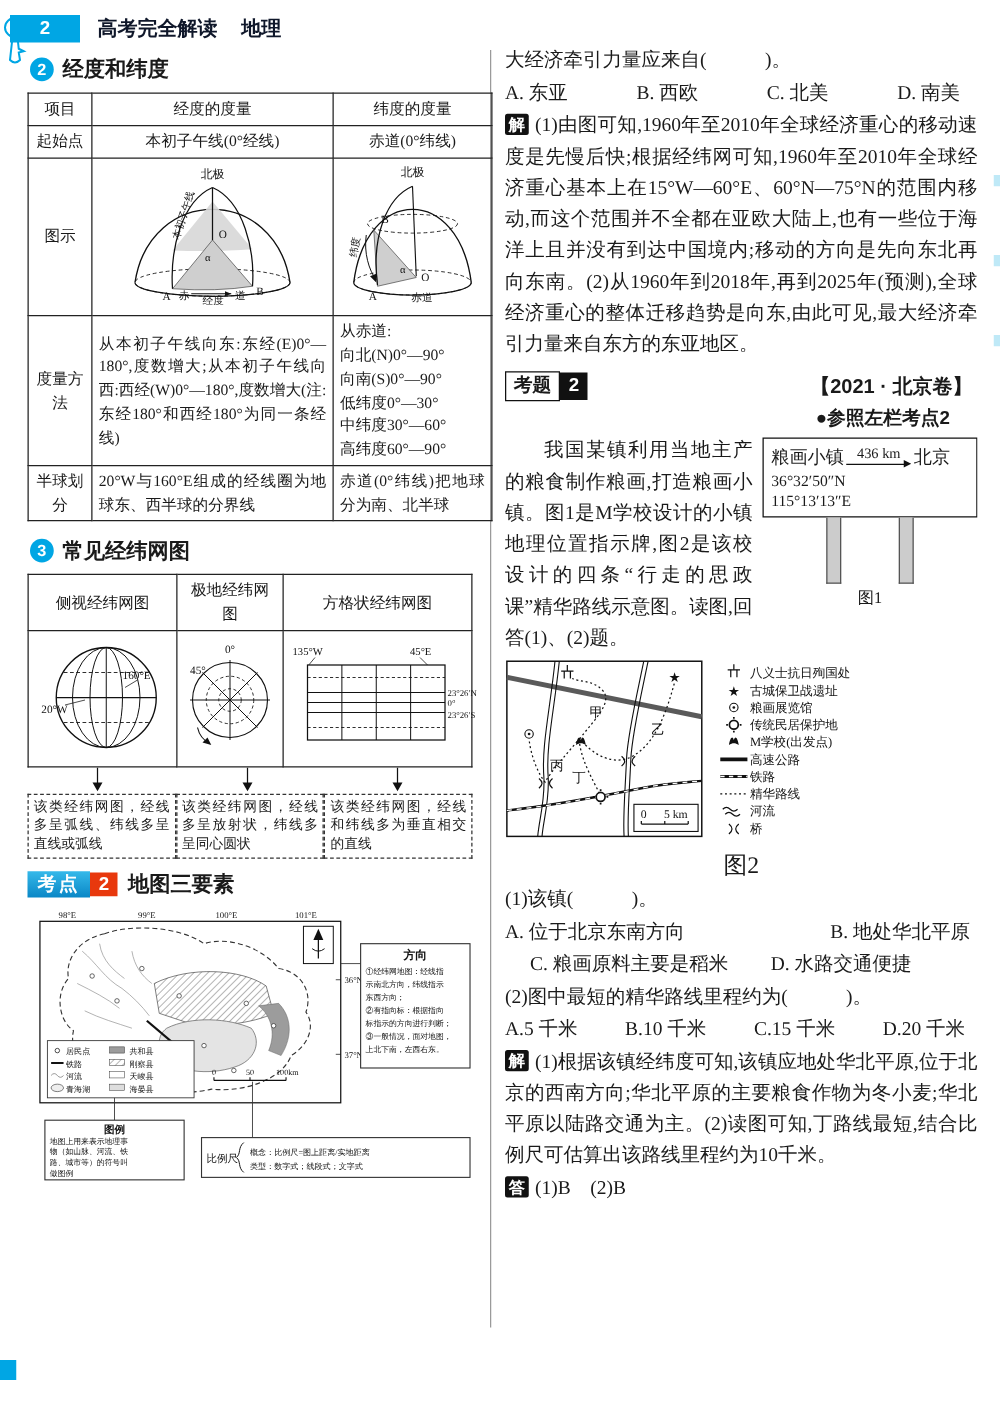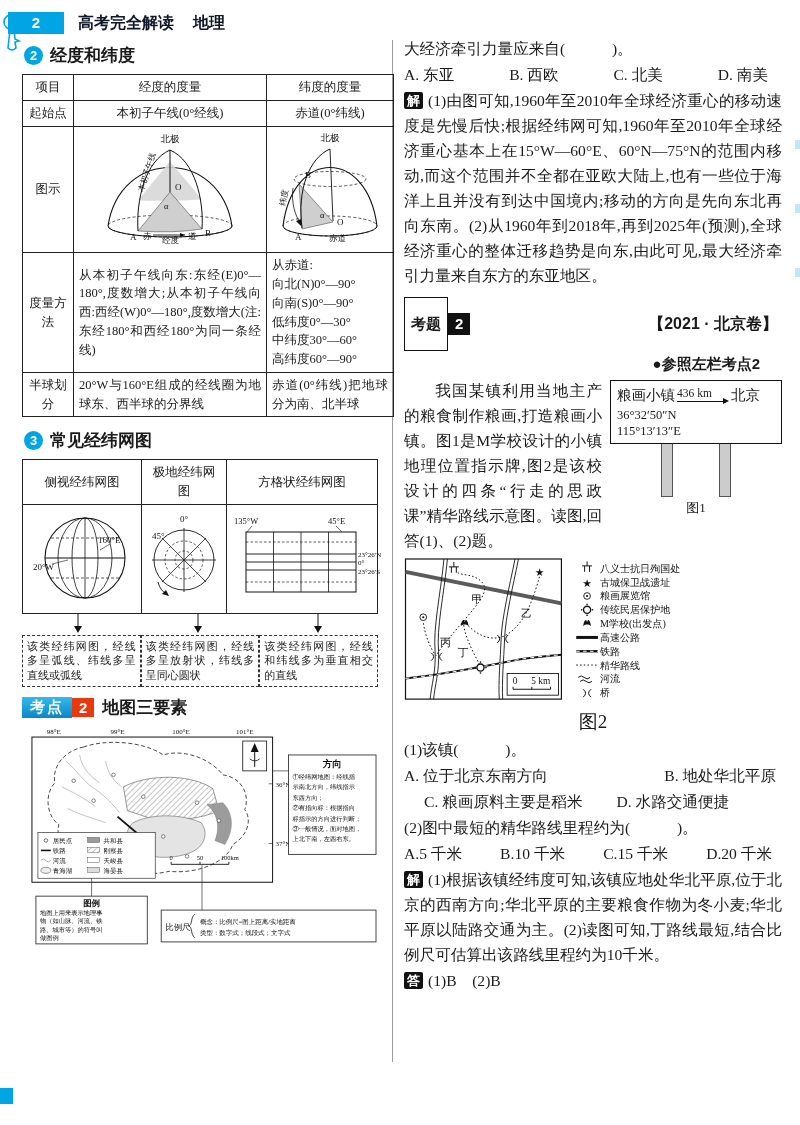--- a/index.html
+++ b/index.html
@@ -48,30 +48,30 @@
   .note-box{border:1px dashed #333;width:110px;font-size:11px;line-height:1.35;padding:3px 4px;text-align:justify;}
 
   
   .rp{font-size:15.6px;line-height:25px;text-align:justify;margin:0 0 1px 0;}
   .ind{text-indent:2em;}
   .badge{display:inline-block;background:#111;color:#fff;font-weight:bold;font-size:13px;
     line-height:17px;padding:0 3px;margin-right:5px;border-radius:2px;transform:translateY(-1px);}
   .opt-row{display:flex;justify-content:space-between;font-size:15.6px;line-height:26px;padding-right:14px;}
   .opt-row2{display:flex;font-size:15.6px;line-height:26px;gap:34px;margin-left:20px;}
   .kaoti-row{display:flex;align-items:center;margin:9px 0 4px 0;}
-  .kt-label{border:1.6px solid #111;font-weight:bold;font-size:15px;padding:16px 6px;line-height:20px;}
+  .kt-label{border:1.6px solid #111;font-weight:bold;font-size:15px;padding:1px 6px;line-height:20px;}
   .kt-num{background:#111;color:#fff;font-weight:bold;font-size:15px;padding:0 7px;line-height:22px;}
   .kt-source{flex:1;text-align:right;font-weight:bold;font-size:16px;padding-right:4px;}
   .ref-line{text-align:right;font-weight:bold;font-size:15px;padding-right:22px;margin:2px 0 4px 0;}
 
   
   .fig1-wrap{float:right;width:172px;margin:2px 0 2px 8px;text-align:center;}
   .sign-box{border:1.5px solid #111;padding:5px 6px 4px 6px;text-align:left;background:#fff;}
   .sign-line1{display:flex;align-items:flex-end;font-size:14.5px;white-space:nowrap;}
-  .dist-wrap{display:inline-flex;flex-direction:column;align-items:flex-start;margin:0 2px;}
+  .dist-wrap{display:inline-flex;flex-direction:column;align-items:center;margin:0 2px;}
   .dist-txt{font-size:11.5px;line-height:12px;}
   .dist-arrow{width:52px;height:6px;position:relative;}
   .dist-arrow .shaft{position:absolute;left:0;top:2px;width:48px;height:1.3px;background:#111;}
   .dist-arrow .head{position:absolute;right:0;top:-1px;width:0;height:0;border-left:6px solid #111;
     border-top:3.5px solid transparent;border-bottom:3.5px solid transparent;}
   .sign-coords{font-size:12.5px;line-height:16px;margin-top:2px;}
   .sign-legs{display:flex;justify-content:space-around;padding:0 28px;}
   .leg{width:10px;height:52px;background:#ccc;border:1px solid #555;border-top:none;}
   .fig-caption{font-size:13px;margin-top:2px;}
 

